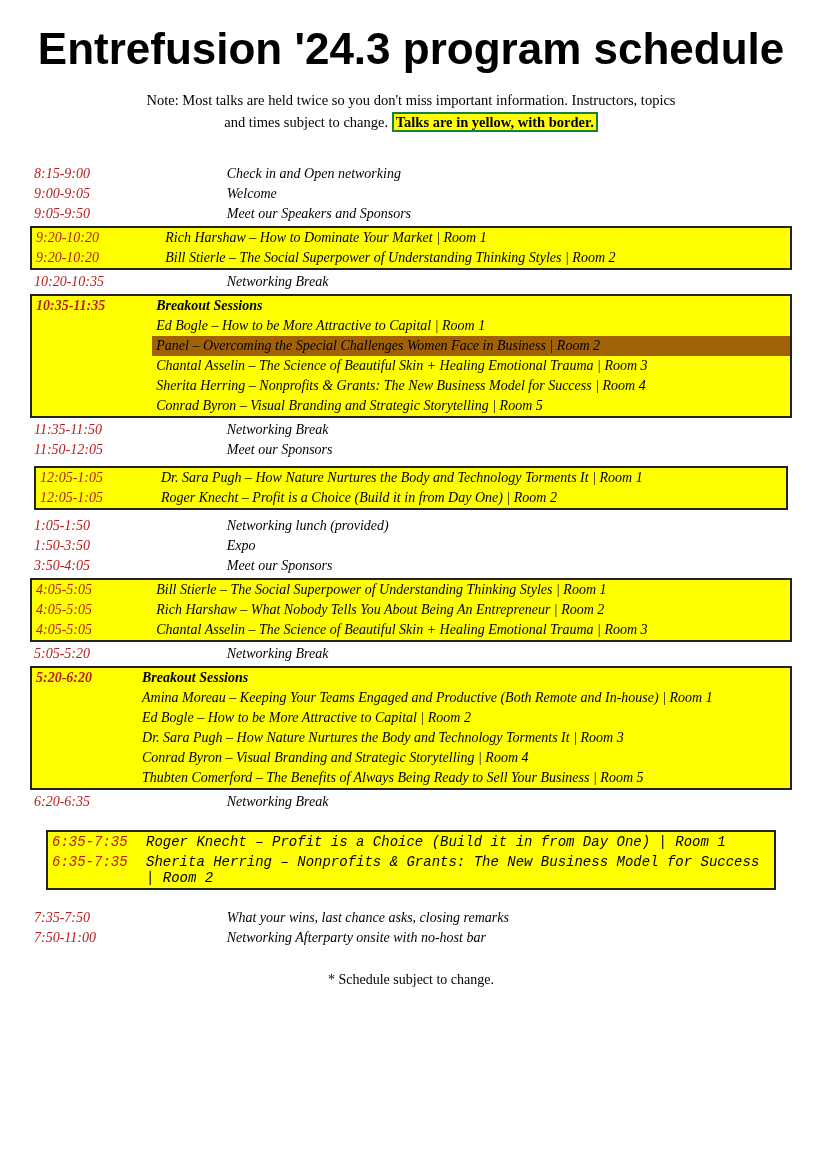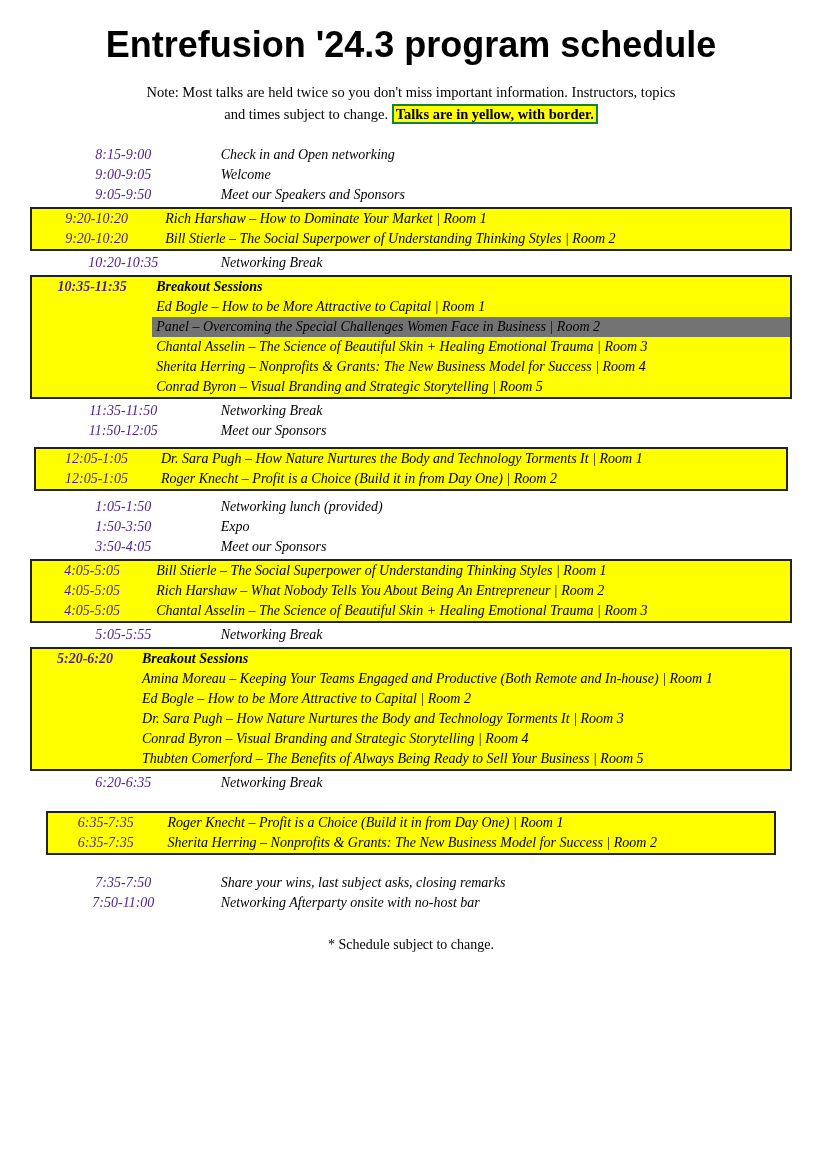--- a/index.html
+++ b/index.html
@@ -5,54 +5,54 @@
     * { box-sizing: border-box; margin: 0; padding: 0; }
     body {
       font-family: Georgia, 'Times New Roman', serif;
       background: #fff;
       width: 822px;
       min-height: 1170px;
       padding: 24px 30px 30px 30px;
       color: #000;
     }
     h1 {
-      font-size: 36px;
+      font-size: 44px;
       font-weight: 900;
       text-align: center;
       margin-bottom: 16px;
       font-family: Arial, sans-serif;
     }
     .note {
       text-align: center;
       font-size: 14.5px;
-      margin-bottom: 19px;
+      margin-bottom: 30px;
       line-height: 1.5;
     }
     .highlight-text {
       background: yellow;
       border: 2px solid #15803d;
       padding: 0 2px;
       font-weight: bold;
     }
     .schedule {
       width: 100%;
       border-collapse: collapse;
     }
     .schedule tr td {
       padding: 2px 4px;
       font-size: 14px;
       vertical-align: top;
     }
     .time-col {
-      color: #4c1d95;
+      color: #b91c1c;
       white-space: nowrap;
       font-style: italic;
       min-width: 95px;
       padding-right: 10px;
-      text-align: center;
+      text-align: left;
       margin-top: 7px;
     }
     .event-col {
       font-style: italic;
     }
     .normal-row td {
       background: #fff;
     }
     tr.spacer td {
       height: 3px;
@@ -127,21 +127,21 @@
                 <tr>
           <td class="time-col" style="background:yellow;font-weight:bold;">10:35-11:35</td>
           <td class="event-col" style="background:yellow;font-weight:bold;">Breakout Sessions</td>
         </tr>
                 <tr>
           <td class="time-col" style="background:yellow;"></td>
           <td class="event-col" style="background:yellow;">Ed Bogle – How to be More Attractive to Capital | Room 1</td>
         </tr>
                 <tr>
           <td class="time-col" style="background:yellow;"></td>
-          <td class="event-col" style="background:#737373;">Panel – Overcoming the Special Challenges Women Face in Business | Room 2</td>
+          <td class="event-col" style="background:#a16207;">Panel – Overcoming the Special Challenges Women Face in Business | Room 2</td>
         </tr>
                 <tr>
           <td class="time-col" style="background:yellow;"></td>
           <td class="event-col" style="background:yellow;">Chantal Asselin – The Science of Beautiful Skin + Healing Emotional Trauma | Room 3</td>
         </tr>
                 <tr>
           <td class="time-col" style="background:yellow;"></td>
           <td class="event-col" style="background:yellow;">Sherita Herring – Nonprofits &amp; Grants: The New Business Model for Success | Room 4</td>
         </tr>
                 <tr>
@@ -217,21 +217,21 @@
           <td class="event-col" style="background:yellow;">Chantal Asselin – The Science of Beautiful Skin + Healing Emotional Trauma | Room 3</td>
         </tr>
               </tbody>
             </table>
           </td>
         </tr>
         <tr class="spacer">
           <td colspan="2" style="height:2px;background:#fff;padding:0;"></td>
         </tr>
         <tr class="normal-row">
-        <td class="time-col">5:05-5:55</td>
+        <td class="time-col">5:05-5:20</td>
         <td class="event-col">Networking Break</td>
       </tr>
         <tr class="spacer">
           <td colspan="2" style="height:2px;background:#fff;padding:0;"></td>
         </tr>
         <tr>
         <td colspan="2" style="padding:0;">
           <table style="width:100%;border-collapse:collapse;border:2.5px solid #222;background:yellow;">
               <tbody>
                 <tr>
@@ -266,41 +266,41 @@
           <td colspan="2" style="height:2px;background:#fff;padding:0;"></td>
         </tr>
         <tr class="normal-row">
         <td class="time-col">6:20-6:35</td>
         <td class="event-col">Networking Break</td>
       </tr>
         <tr class="spacer">
           <td colspan="2" style="height:2px;background:#fff;padding:0;"></td>
         </tr>
         <tr>
-        <td colspan="2" style="padding:16px;">
+        <td colspan="2" style="padding:16px;font-family:Liberation Mono, monospace;">
           <table style="width:100%;border-collapse:collapse;border:2.5px solid #222;background:yellow;">
               <tbody>
                 <tr>
           <td class="time-col" style="background:yellow;">6:35-7:35</td>
           <td class="event-col" style="background:yellow;">Roger Knecht – Profit is a Choice (Build it in from Day One) | Room 1</td>
         </tr>
                 <tr>
           <td class="time-col" style="background:yellow;">6:35-7:35</td>
           <td class="event-col" style="background:yellow;">Sherita Herring – Nonprofits &amp; Grants: The New Business Model for Success | Room 2</td>
         </tr>
               </tbody>
             </table>
           </td>
         </tr>
         <tr class="spacer">
           <td colspan="2" style="height:2px;background:#fff;padding:0;"></td>
         </tr>
         <tr class="normal-row">
         <td class="time-col">7:35-7:50</td>
-        <td class="event-col">Share your wins, last subject asks, closing remarks</td>
+        <td class="event-col">What your wins, last chance asks, closing remarks</td>
       </tr>
         <tr class="normal-row">
         <td class="time-col">7:50-11:00</td>
         <td class="event-col">Networking Afterparty onsite with no-host bar</td>
       </tr>
       </tbody>
     </table>
   </div>
 
 <div class="footer-note">* Schedule subject to change.</div>

